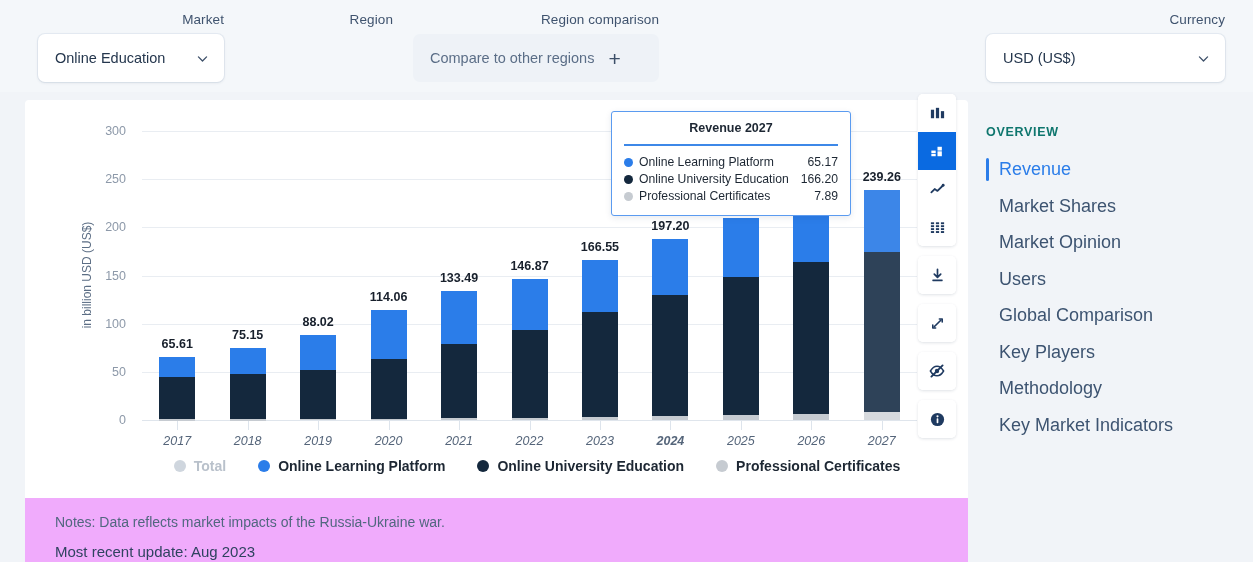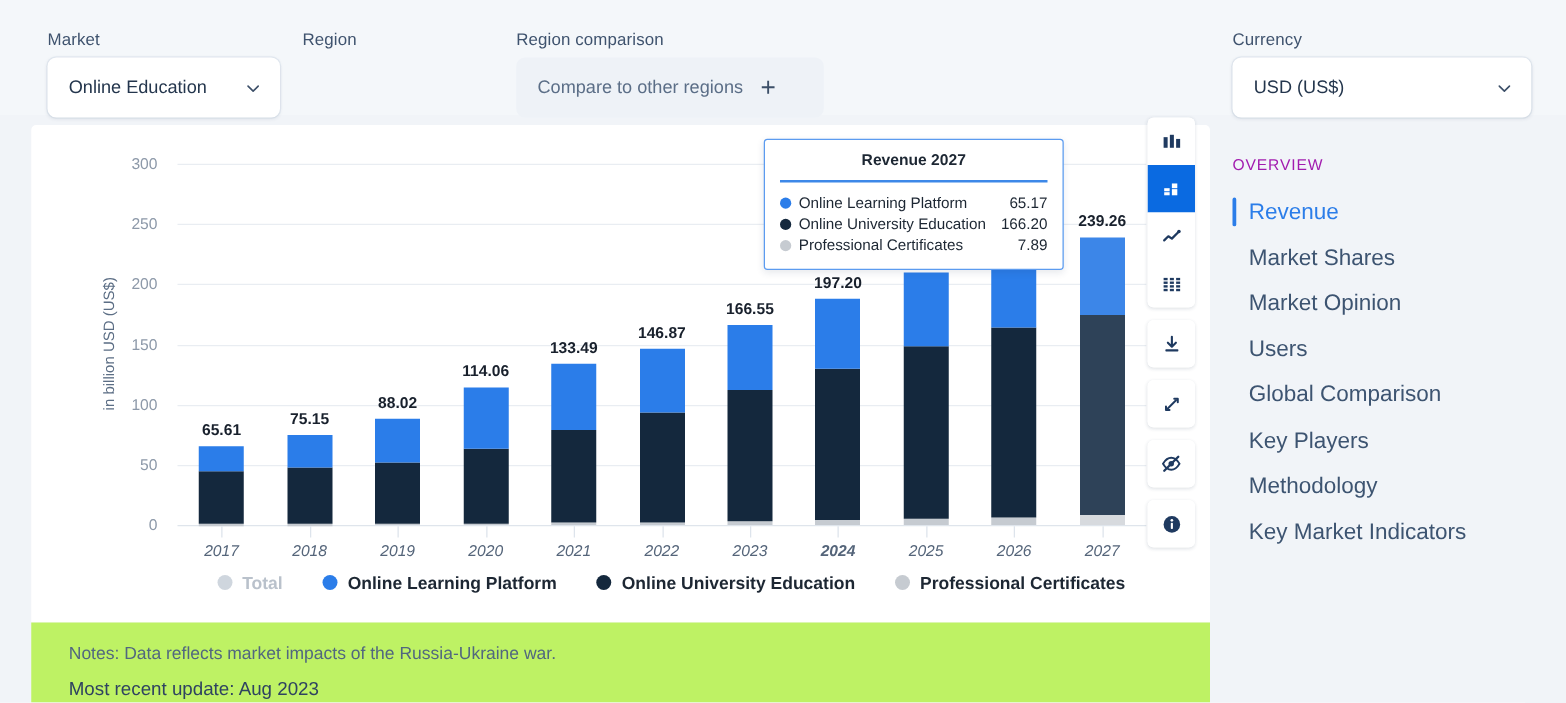--- a/index.html
+++ b/index.html
@@ -9,21 +9,21 @@
     font-family: "Liberation Sans", sans-serif;
     overflow: hidden;
   }
   body { position: relative; }
 
   
   .filterbar {
     position: absolute; left: 0; top: 0; width: 1253px; height: 92px;
     background: #f4f7fa;
   }
-  .filter-group { position: absolute; top: 24px; }
+  .filter-group { position: absolute; top: 12px; text-align: right; }
   .filter-label {
     font-size: 13.5px; color: #3f536e; letter-spacing: .1px;
     margin-bottom: 7px; display: block;
   }
   .select-box {
     height: 48px; border-radius: 7px; background: #ffffff;
     display: flex; align-items: center; justify-content: space-between;
     padding: 0 15px 0 17px;
     box-shadow: 0 1px 3px rgba(30,50,80,.10), 0 0 0 1px rgba(220,228,238,.6);
     cursor: pointer;
@@ -123,37 +123,37 @@
   .tb-btn {
     width: 38px; height: 38px; display: flex; align-items: center; justify-content: center;
     cursor: pointer; background: #fff;
   }
   .tb-btn.active { background: #0a6ae1; }
   .tb-btn svg { display: block; }
 
   
   .rightnav { position: absolute; left: 986px; top: 125px; width: 250px; }
   .nav-head {
-    font-size: 12.5px; font-weight: normal; letter-spacing: .7px;
-    color: #a21caf; margin-bottom: 12px;
+    font-size: 12.5px; font-weight: bold; letter-spacing: .7px;
+    color: #0f766e; margin-bottom: 12px;
   }
   .nav-item {
     position: relative; font-size: 18px; color: #3d5471;
     padding: 7px 0 7px 13px; cursor: pointer; line-height: 1.25;
   }
   .nav-item.active { color: #2b7de9; }
   .nav-item.active::before {
     content: ""; position: absolute; left: 0; top: 7px; bottom: 7px;
     width: 3px; background: #2b7de9; border-radius: 2px;
   }
 
   
   .notes {
     position: absolute; left: 25px; top: 498px; width: 943px; height: 64px;
-    background: #bef264; padding: 9px 30px 0 30px;
+    background: #f0abfc; padding: 9px 30px 0 30px;
   }
   .note-1 { font-size: 14px; color: #51677f; line-height: 30px; }
   .note-2 { font-size: 15px; color: #2f4360; line-height: 30px; }
 </style>
 </head>
 <body>
 
 <div class="filterbar">
 
   <div class="filter-group" id="g-market">

